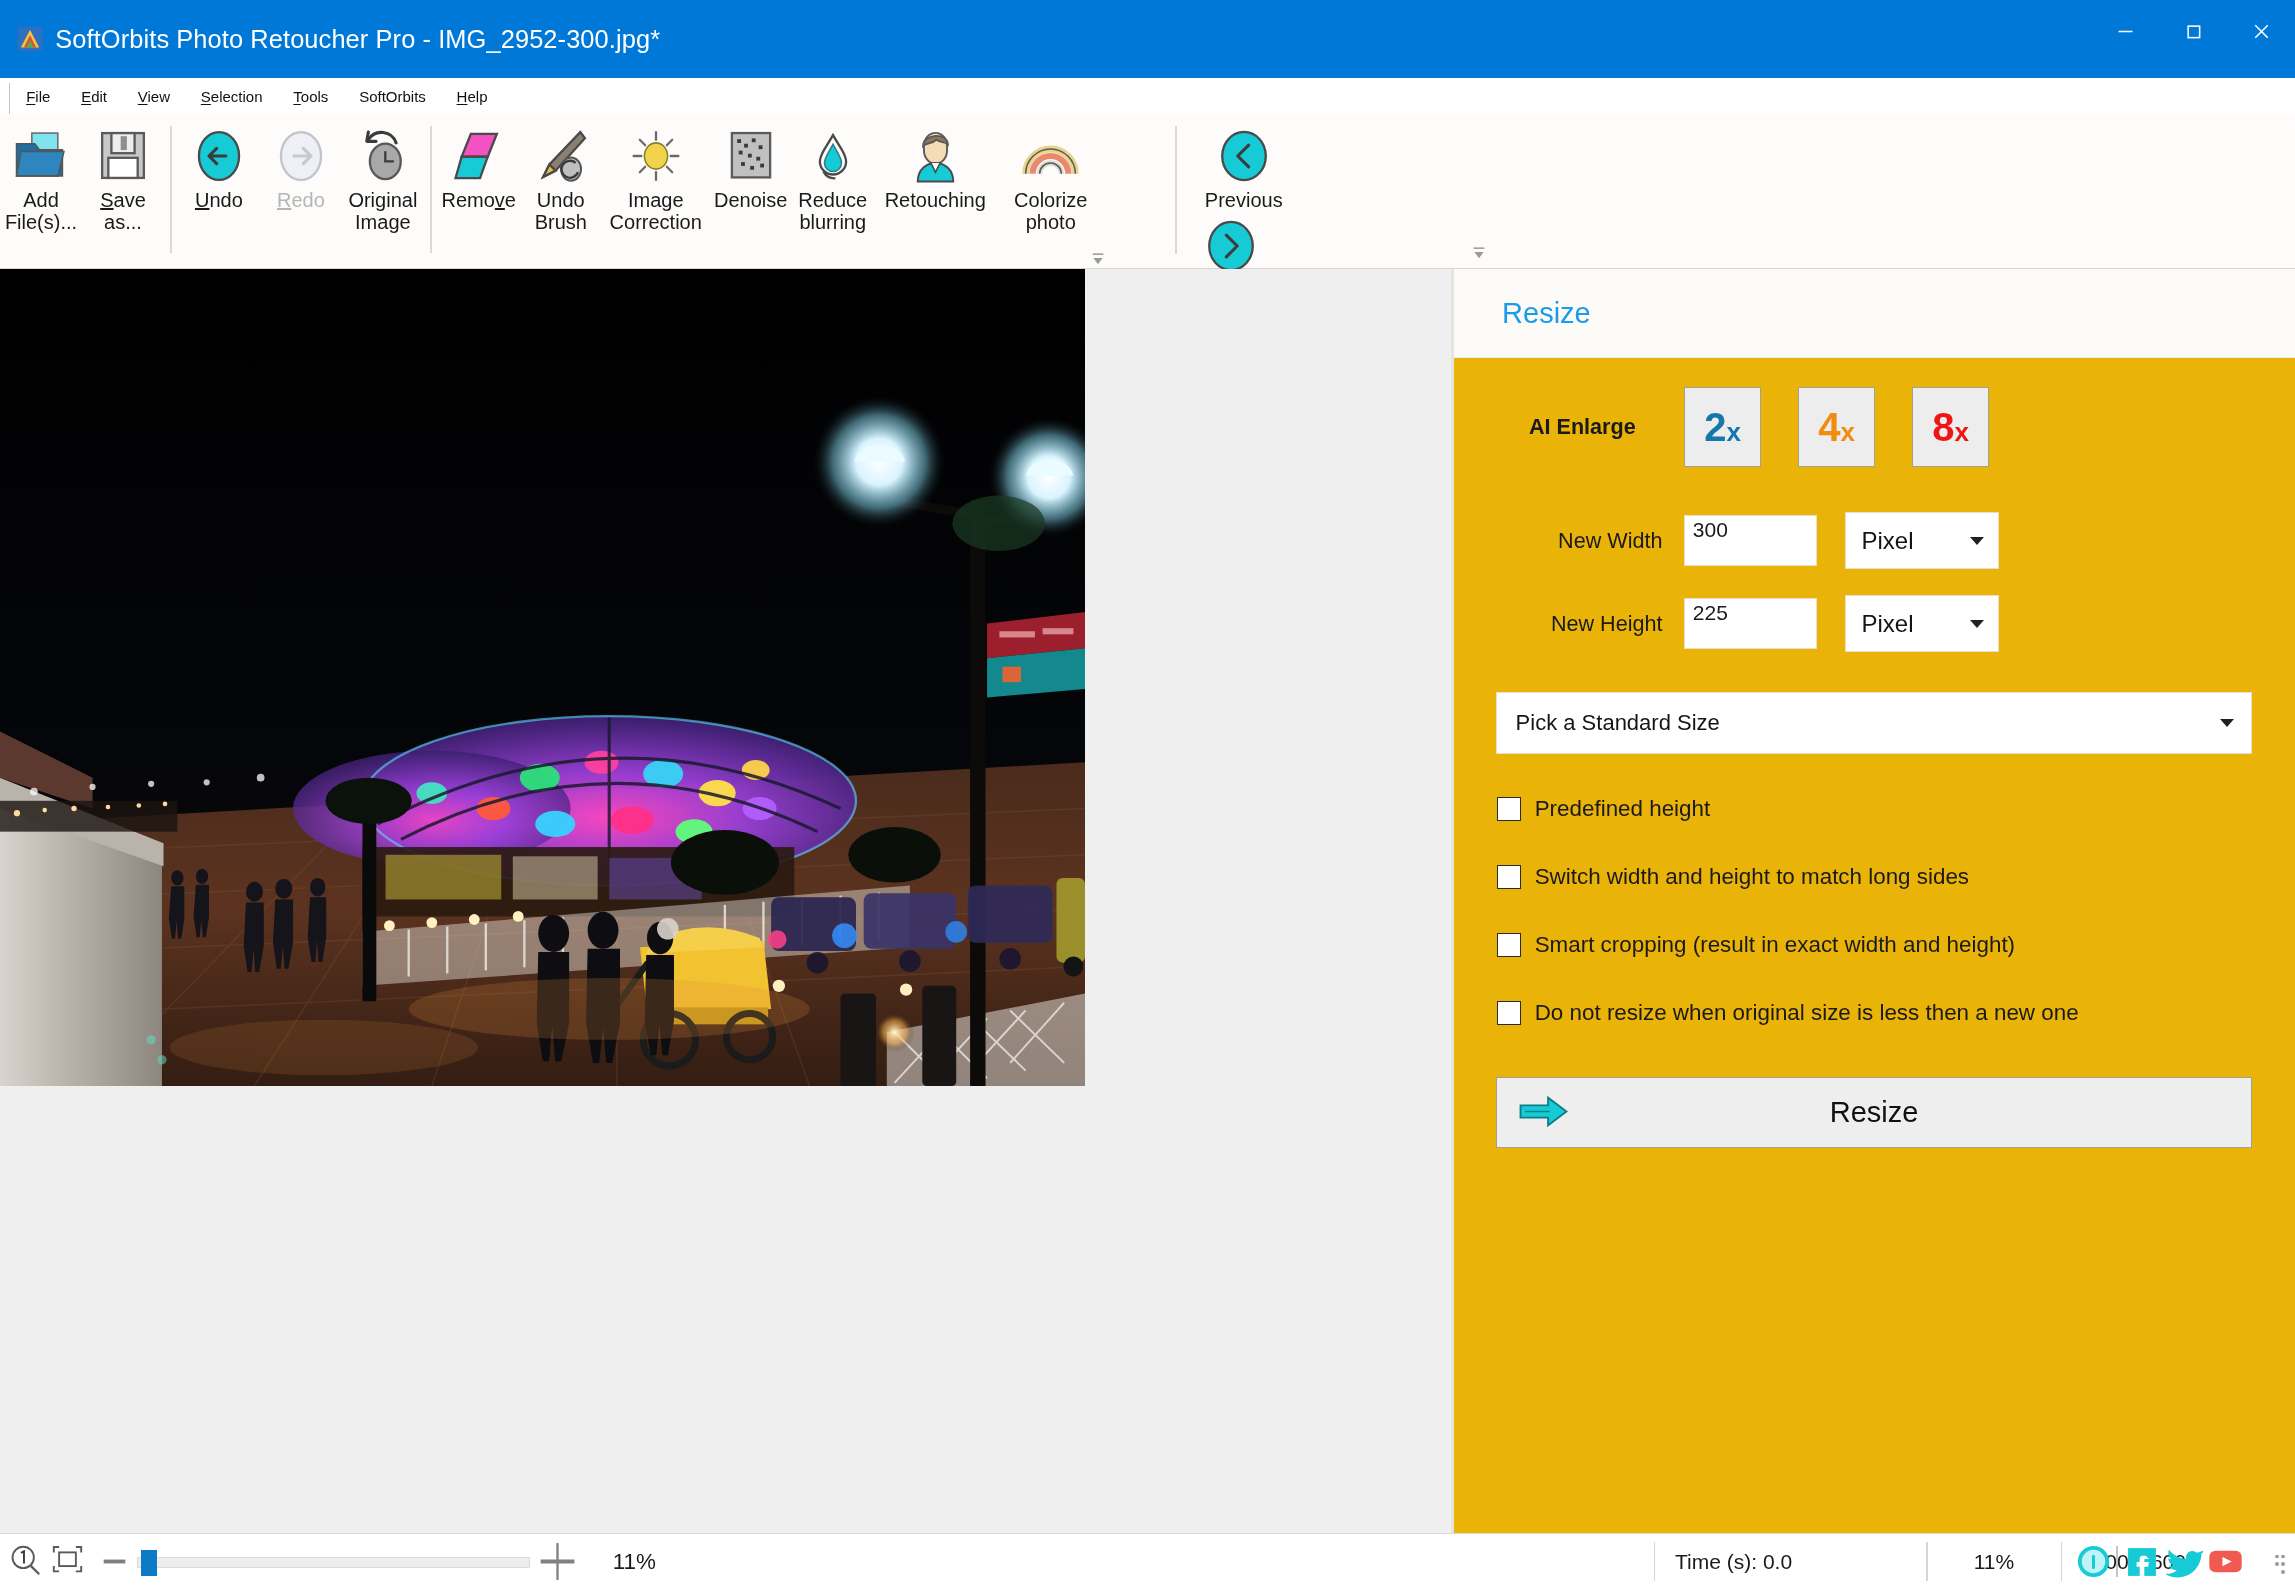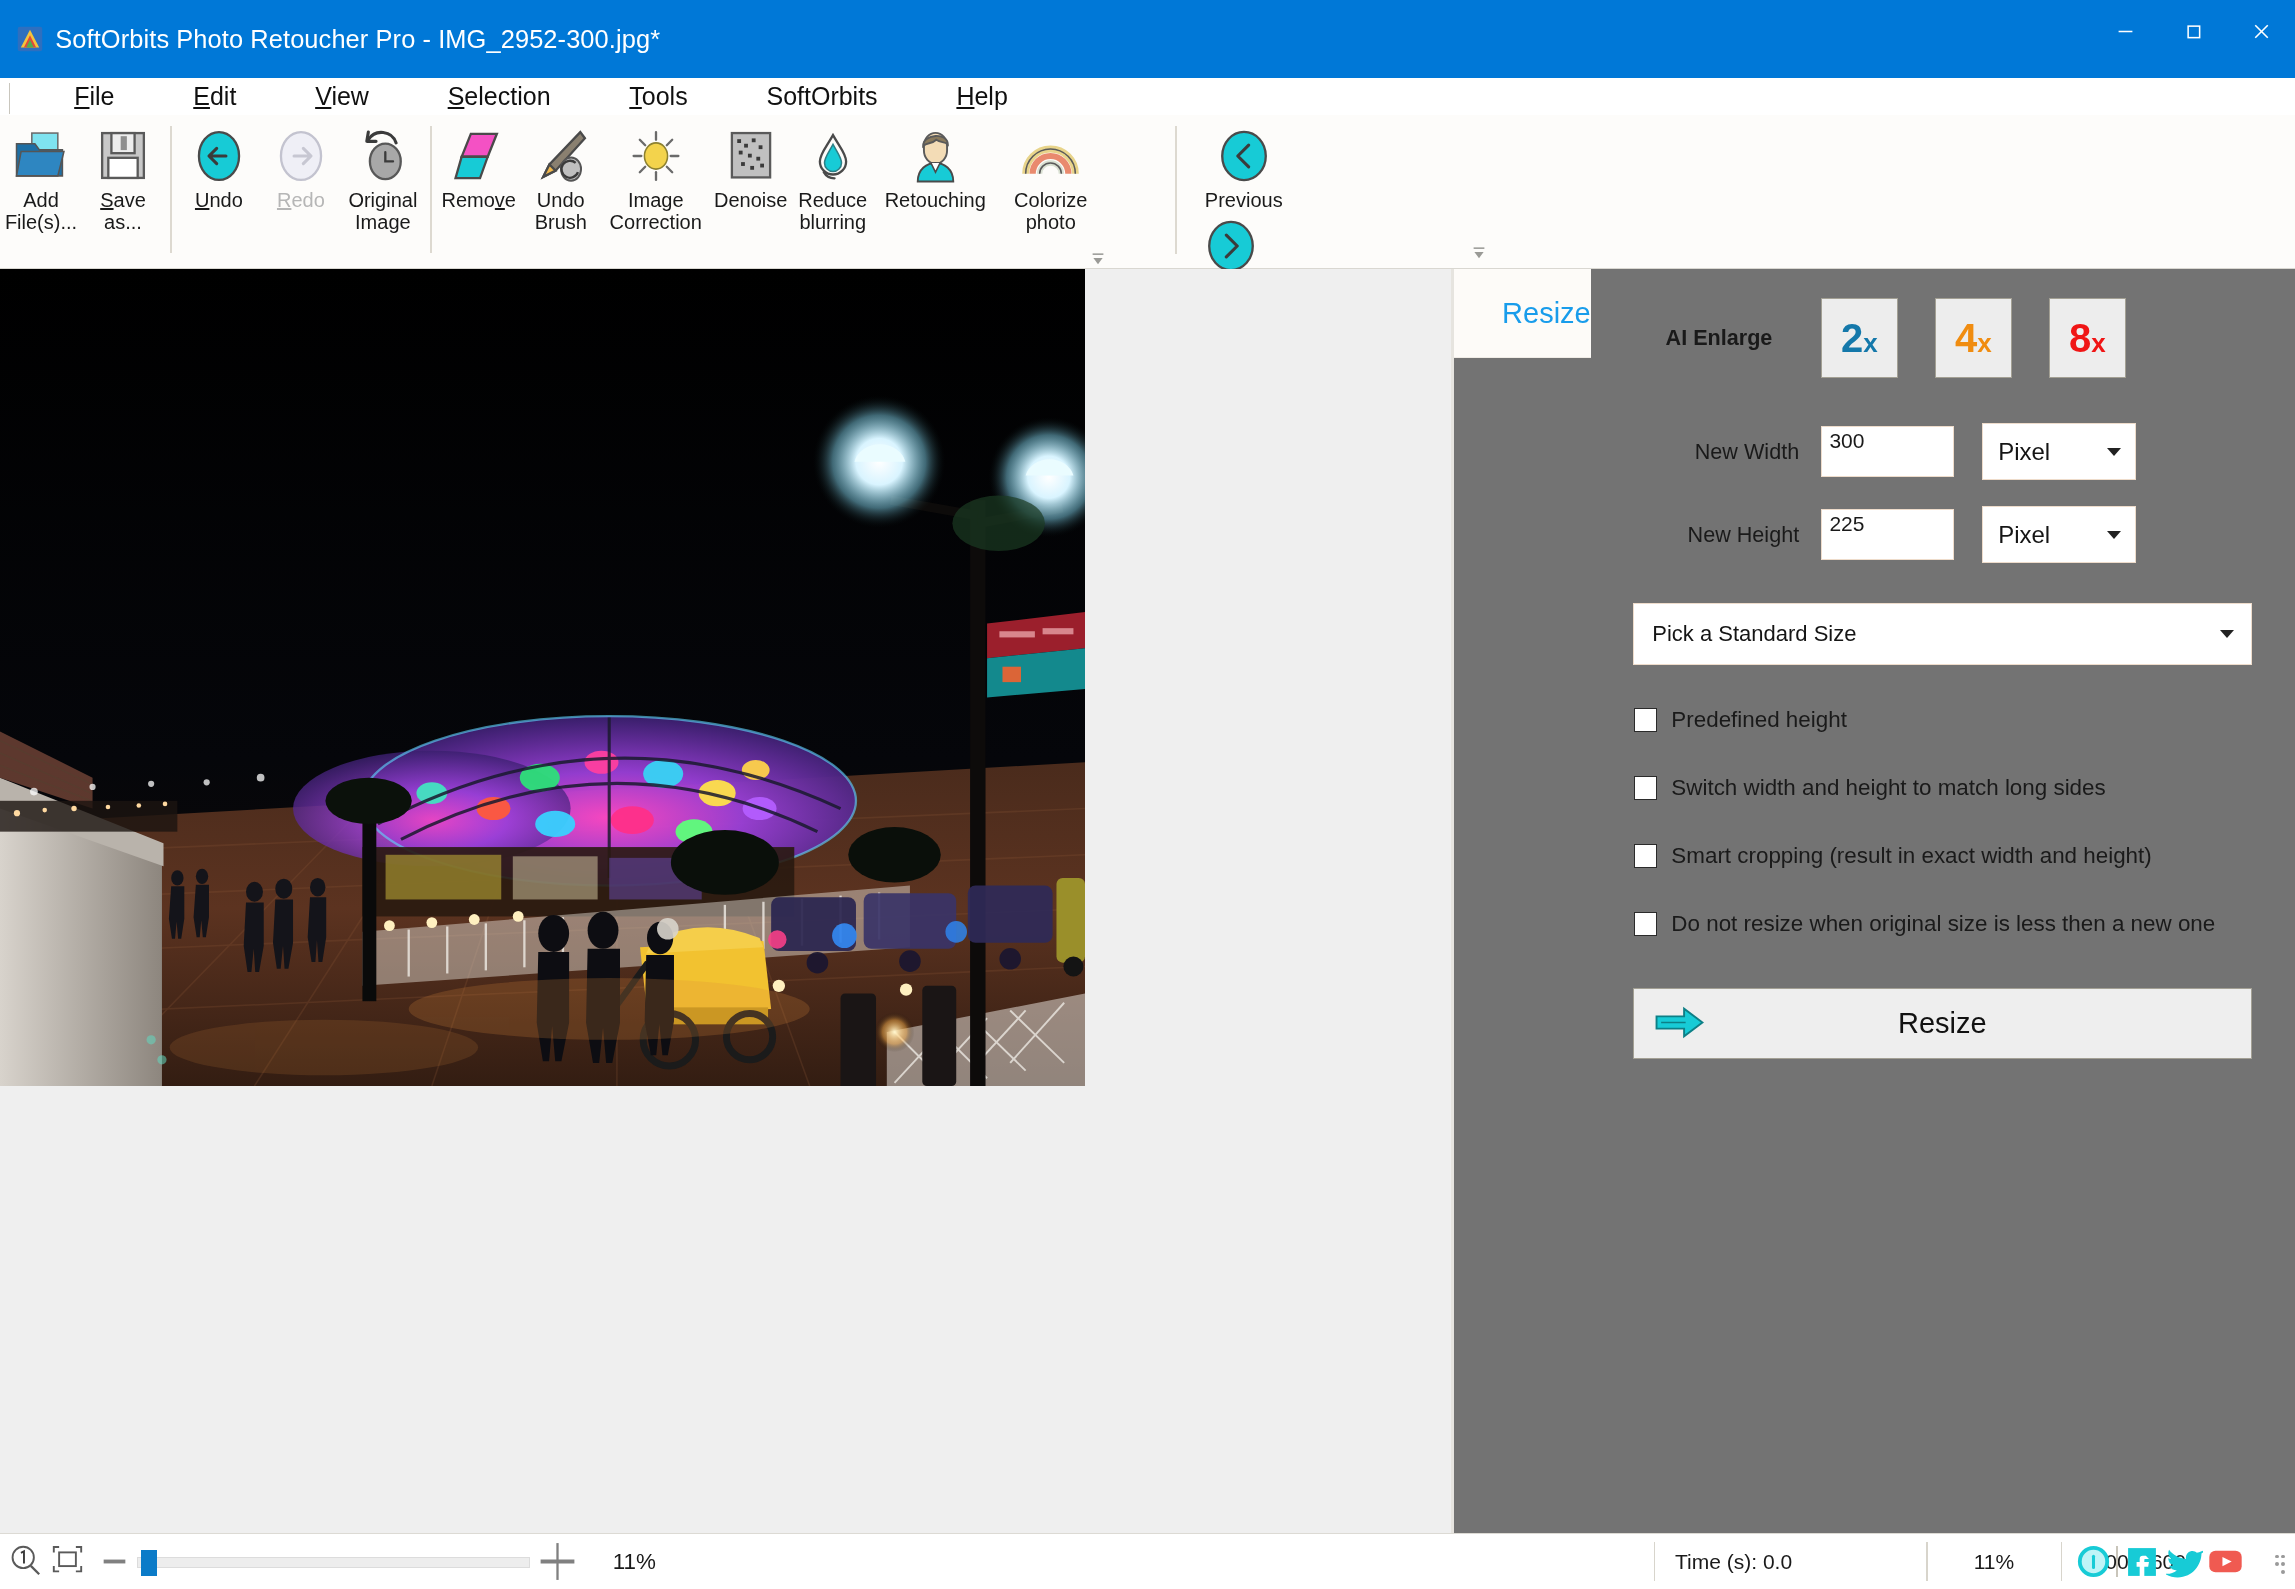--- a/index.html
+++ b/index.html
@@ -76,26 +76,25 @@
   .menubar::before {
     content: "";
     position: absolute;
     left: 8.5px;
     top: 4.6px;
     width: 1.5px;
     height: 31px;
     background: #c9c6bd;
   }
   .menu-item {
-    font-size: 25px;
+    font-size: 15px;
     color: #101010;
     padding: 0 15.4px;
     white-space: nowrap;
     line-height: 1;
-    margin-left: 48px;
   }
   .menu-item u { text-decoration: underline; text-underline-offset: 2.3px; }
 
   
   .ribbon {
     height: 153px;
     background: #FDFCFA;
     border-bottom: 1.5px solid #d9d7d1;
     display: flex;
     align-items: stretch;
@@ -186,24 +185,24 @@
 
   .panel-divider {
     width: 3.1px;
     background: #e6e4df;
     flex: 0 0 auto;
   }
 
   
   .panel {
     flex: 1 1 auto;
-    background: #737373;
-    position: relative;
-    display: flex;
-    flex-direction: row;
+    background: #eab308;
+    position: relative;
+    display: flex;
+    flex-direction: column;
     min-width: 0;
   }
   .panel-header {
     height: 89px;
     background: #FDFBF8;
     border-bottom: 0.8px solid #f0ece6;
     display: flex;
     align-items: center;
     padding-left: 48px;
     box-sizing: border-box;

